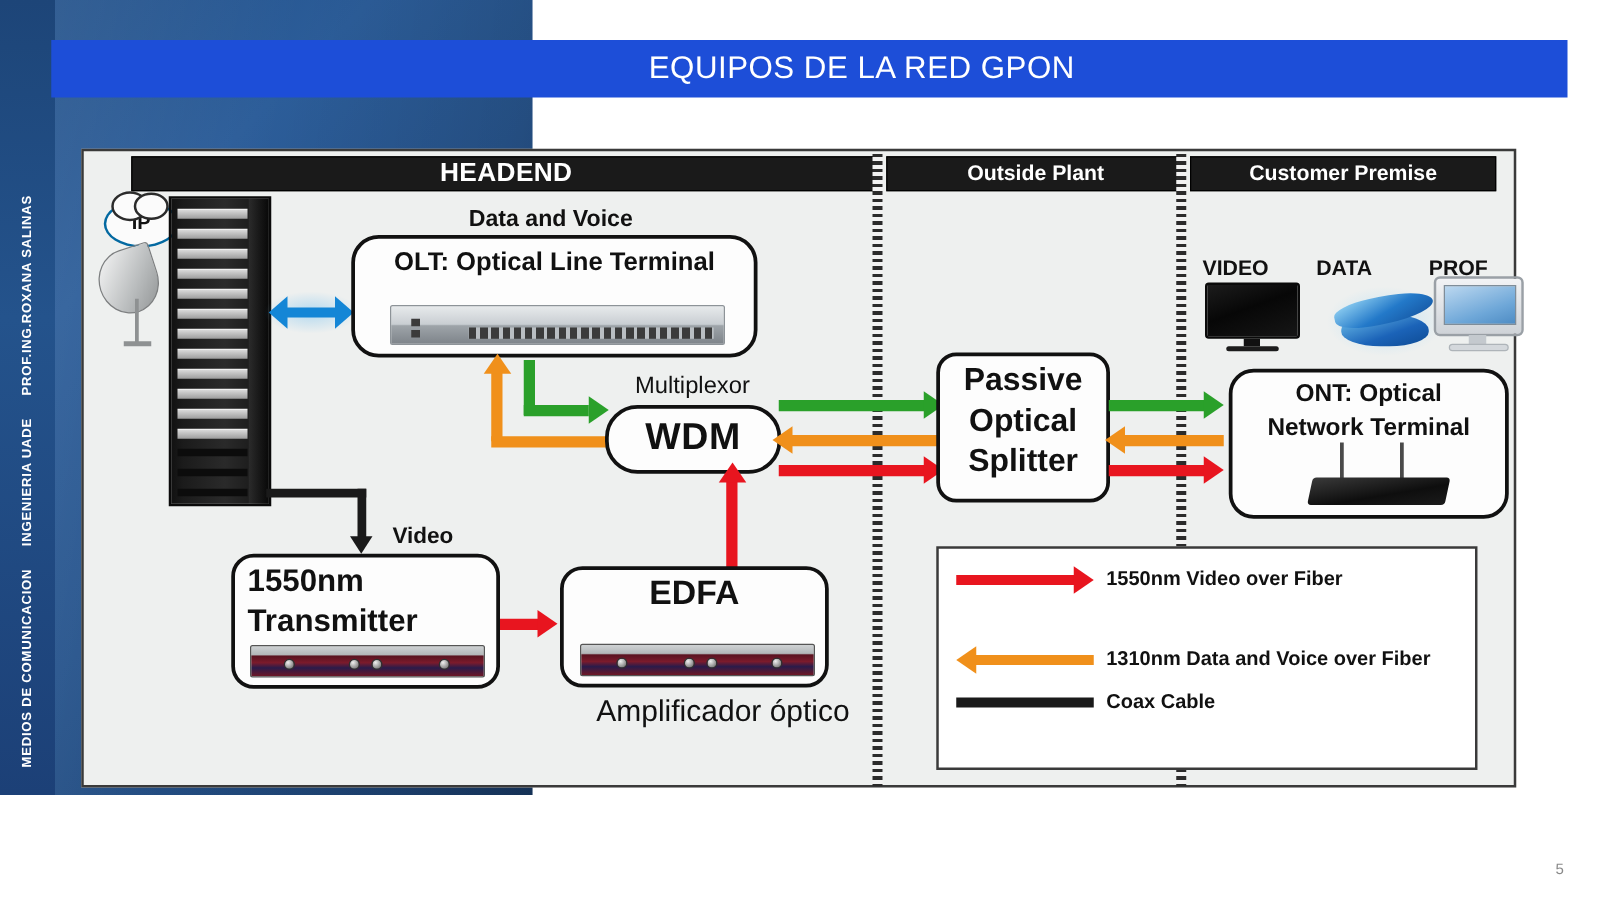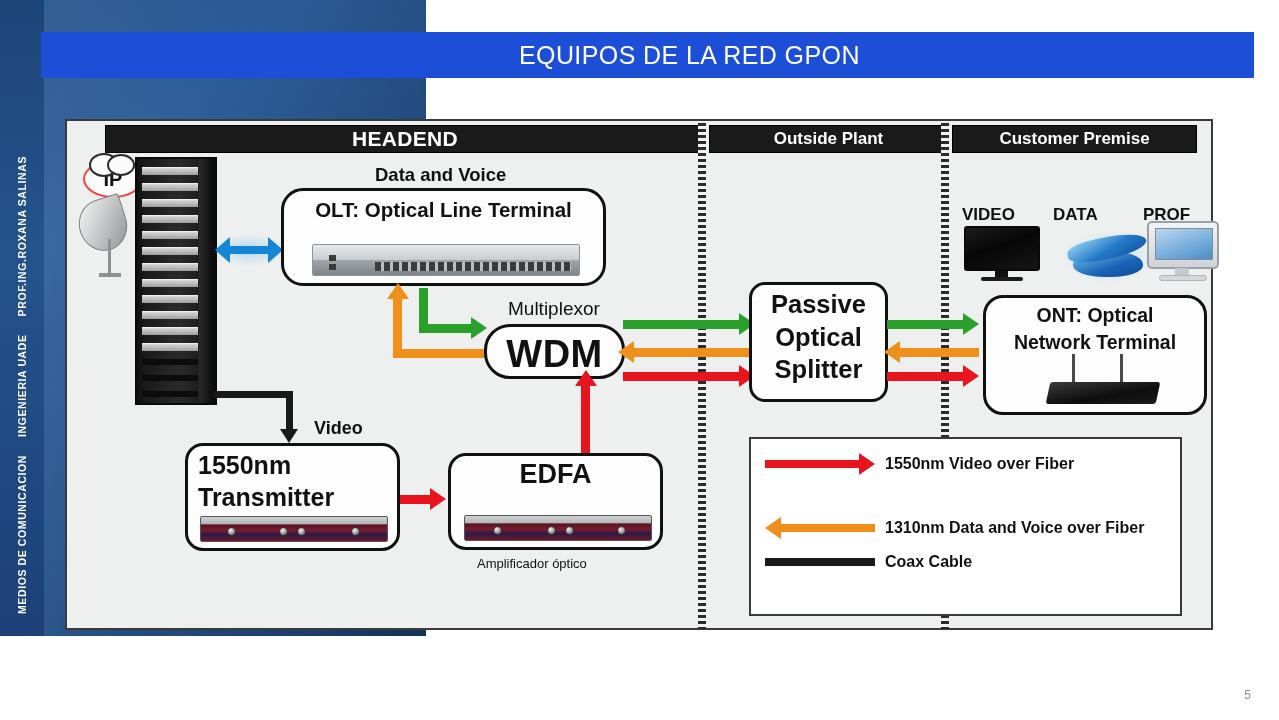--- a/index.html
+++ b/index.html
@@ -79,50 +79,50 @@
     position: absolute; background: #fdfdfd;
     border: 3px solid #111; border-radius: 16px;
     display: flex; flex-direction: column; align-items: center;
   }
   .box .lbl { font-weight: bold; color: #111; text-align: center; line-height: 1.02; }
 
   .box-olt      { left: 214px; top: 67px;  width: 325px; height: 98px; border-radius: 22px; }
   .box-olt .lbl { font-size: 20.5px; margin-top: 9px; }
 
   .box-wdm      { left: 417px; top: 203px; width: 141px; height: 55px; border-radius: 26px; }
-  .box-wdm .lbl { font-size: 38px; margin-top: 8px; letter-spacing: 0.5px; }
+  .box-wdm .lbl { font-size: 30px; margin-top: 8px; letter-spacing: 0.5px; }
 
   .box-pos      { left: 682px; top: 161px; width: 139px; height: 120px; border-radius: 16px; }
   .box-pos .lbl { font-size: 25.5px; margin-top: 7px; line-height: 1.0; }
 
   .box-ont      { left: 916px; top: 174px; width: 224px; height: 120px; border-radius: 20px; }
   .box-ont .lbl { font-size: 19.5px; margin-top: 7px; line-height: 1.05; }
 
   .box-tx       { left: 118px; top: 322px; width: 215px; height: 108px; border-radius: 18px; }
   .box-tx .lbl  { font-size: 25px; margin-top: 6px; line-height: 1.04; align-self: flex-start; margin-left: 10px; text-align: left;}
 
   .box-edfa     { left: 381px; top: 332px; width: 215px; height: 97px; border-radius: 18px; }
   .box-edfa .lbl{ font-size: 27px; margin-top: 5px; }
 
   
   .dlabel { position: absolute; color: #111; white-space: nowrap; }
   .lb-datavoice { left: 308px; top: 43px;  font-size: 18.5px; font-weight: bold; }
   .lb-mux       { left: 441px; top: 177px; font-size: 19px;   font-weight: normal; }
   .lb-video     { left: 247px; top: 297px; font-size: 18px;   font-weight: bold; }
-  .lb-amp       { left: 410px; top: 435px; font-size: 13px;   font-weight: normal; }
+  .lb-amp       { left: 410px; top: 435px; font-size: 24px;   font-weight: normal; }
   .lb-vid2      { left: 895px; top: 84px;  font-size: 17px;   font-weight: bold; }
   .lb-voice     { left: 986px; top: 84px;  font-size: 17px;   font-weight: bold; }
   .lb-data      { left: 1076px;top: 84px;  font-size: 17px;   font-weight: bold; }
 
   
   .ip-cloud {
     position: absolute; left: 16px; top: 39px; width: 60px; height: 38px;
-    background: #fbfbfb; border: 2px solid #ef4444; border-radius: 50%;
+    background: #fbfbfb; border: 2px solid #0369a1; border-radius: 50%;
     display: flex; align-items: center; justify-content: center;
-    font-weight: bold; font-size: 20px; color: #111;
+    font-weight: bold; font-size: 16px; color: #111;
   }
   .ip-cloud:before, .ip-cloud:after {
     content: ""; position: absolute; background: #fbfbfb;
     border: 2px solid #2b2b2b; border-radius: 50%;
   }
   .ip-cloud:before { width: 26px; height: 20px; left: 4px;  top: -9px; }
   .ip-cloud:after  { width: 24px; height: 18px; right: 6px; top: -8px; }
 
   .dish {
     position: absolute; left: 10px; top: 78px; width: 60px; height: 80px;

